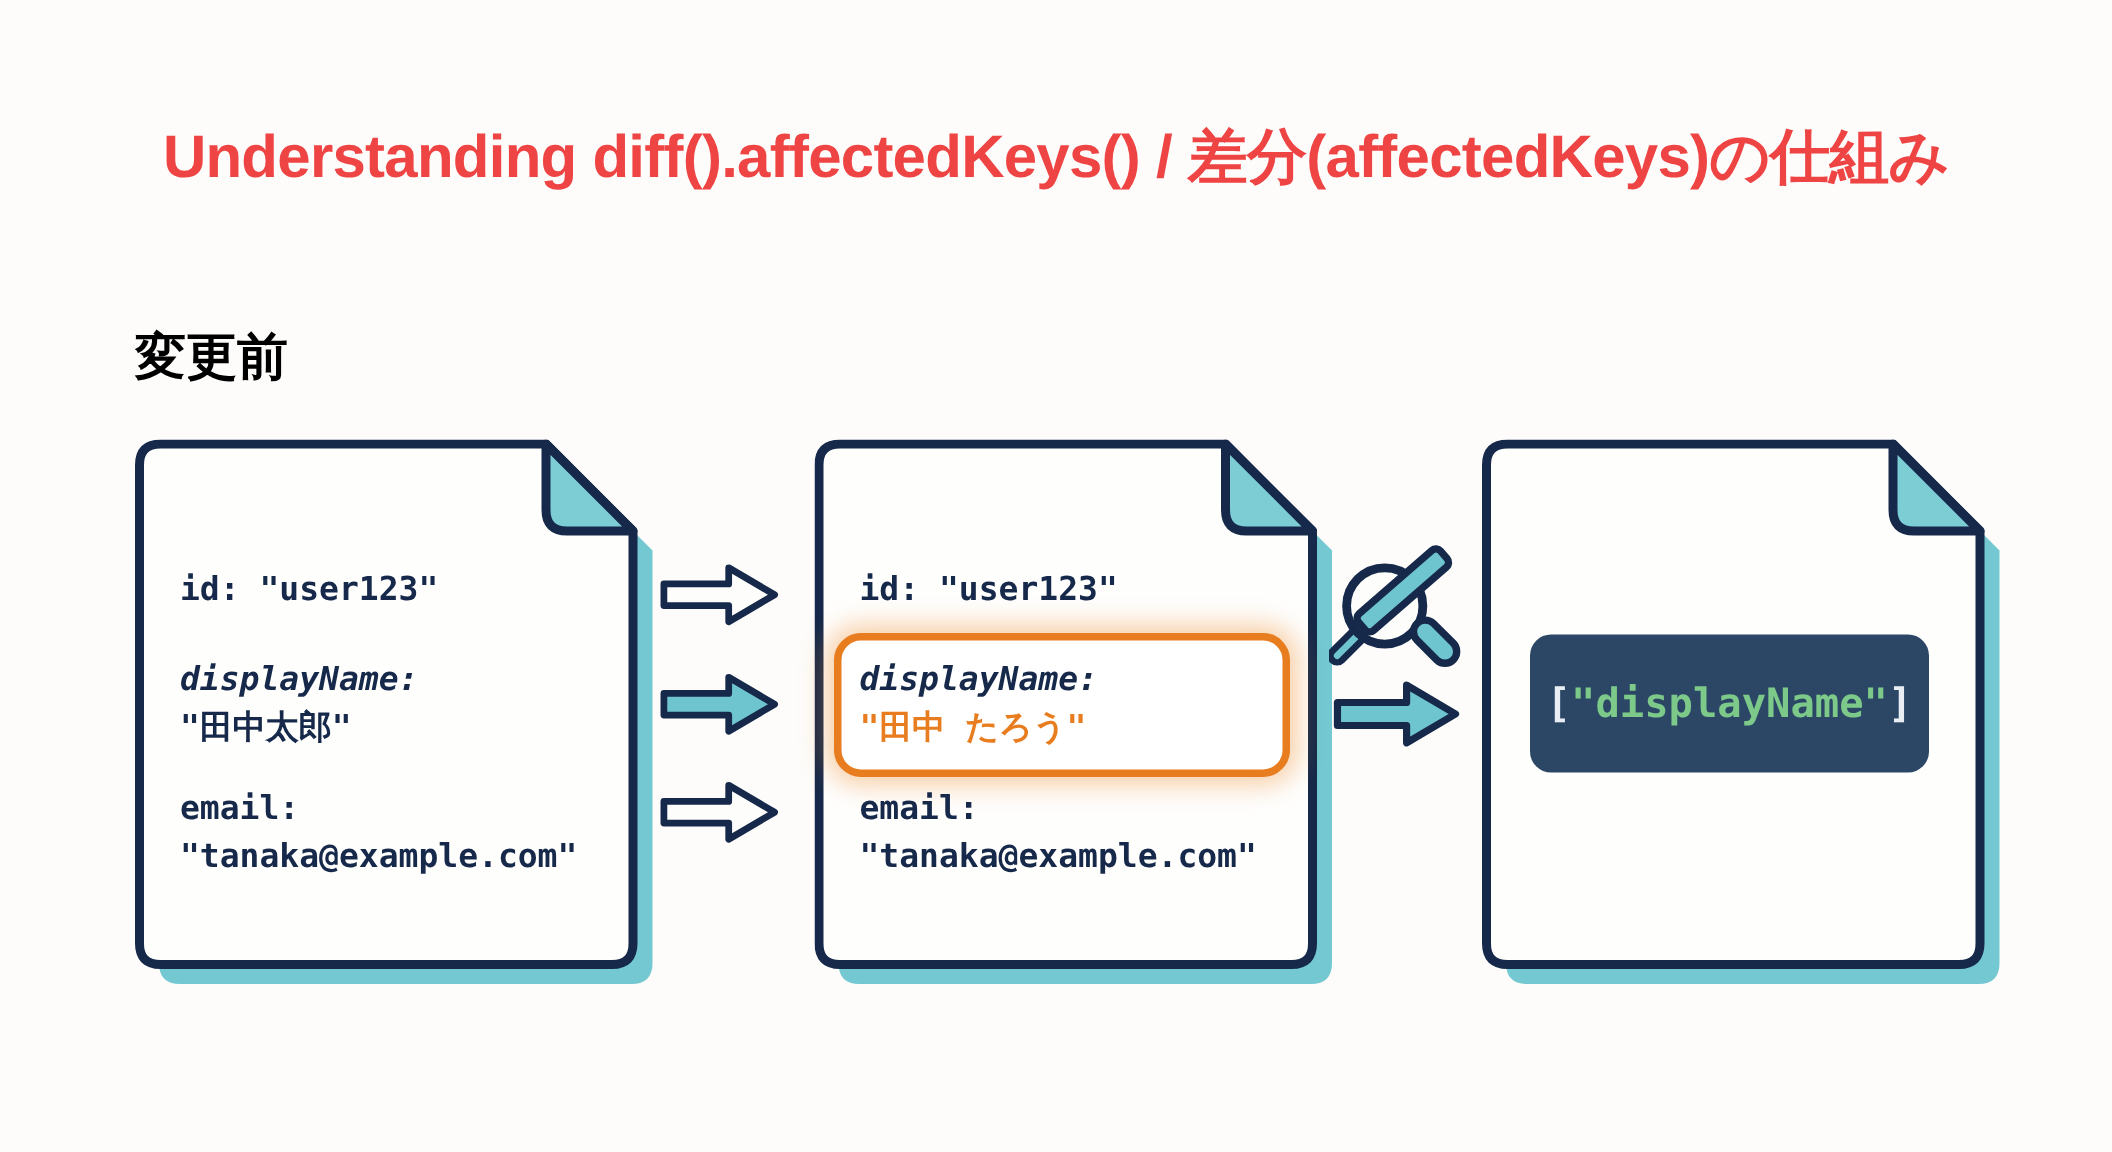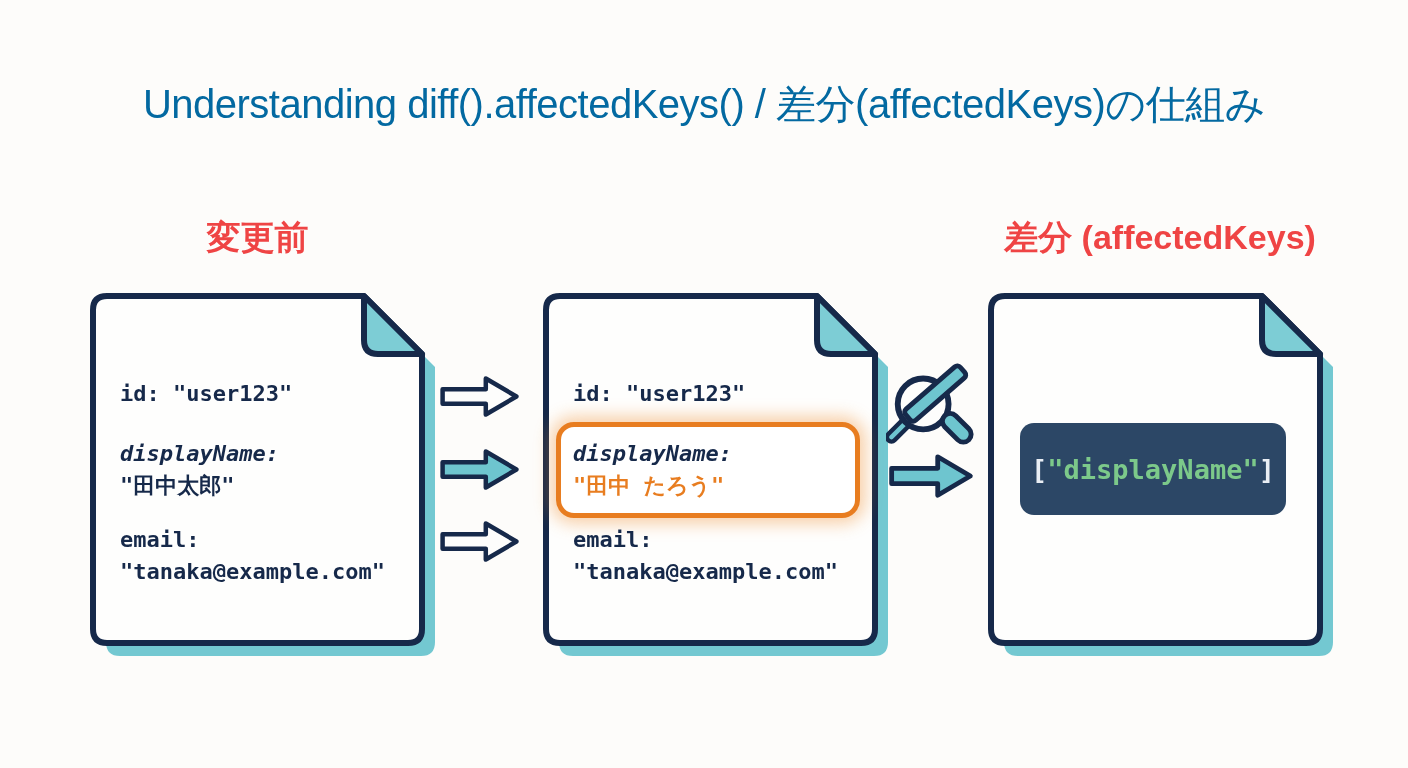--- a/index.html
+++ b/index.html
@@ -11,31 +11,30 @@
     overflow: hidden;
     font-family: "Liberation Sans", sans-serif;
     color: #1b2b4e;
   }
   .title {
     position: absolute;
     top: 50px; left: 0;
     width: 100%;
     text-align: center;
     font-size: 40px;
-    font-weight: normal;
+    font-weight: bold;
     letter-spacing: -0.5px;
-    color: #0369a1;
+    color: #ef4444;
   }
   .col-label {
     position: absolute;
     top: 215px;
-    text-align: center;
     font-size: 34px;
     font-weight: bold;
-    color: #ef4444;
+    color: #000000;
   }
   .col-label.before { left: 90px;  width: 335px; }
   .col-label.after  { left: 543px; width: 335px; }
   .col-label.diff   { left: 950px; width: 420px; }
 
   .doc-panel {
     position: absolute;
     top: 293px;
     width: 352px;
     height: 370px;
@@ -100,21 +99,20 @@
   .magnifier { position: absolute; left: 886px; top: 358px; }
 </style>
 </head>
 <body>
 
 <div class="stage">
 
   <h1 class="title">Understanding diff().affectedKeys() / 差分(affectedKeys)の仕組み</h1>
 
   <div class="col-label before">変更前</div>
-  <div class="col-label diff">差分 (affectedKeys)</div>
 
   <div class="doc-panel before">
     <svg class="doc-shape" width="352" height="370" viewBox="0 0 352 370">
       <path d="M 30 16 H 287 L 345 74 V 349 Q 345 363 331 363 H 30 Q 16 363 16 349 V 30 Q 16 16 30 16 Z" fill="#73c8d1" stroke="none"></path>
       <path d="M 17 3 H 274 L 332 61 V 336 Q 332 350 318 350 H 17 Q 3 350 3 336 V 17 Q 3 3 17 3 Z" fill="#fefefd" stroke="#16294a" stroke-width="6" stroke-linejoin="round"></path>
       <path d="M 274 3 L 332 61 H 288 Q 274 61 274 47 Z" fill="#7dcdd5" stroke="#16294a" stroke-width="6" stroke-linejoin="round"></path>
     </svg>
     <div class="doc-content">
       <div class="mono line-id">id: "user123"</div>
       <div class="mono line-dn-key">displayName:</div>

